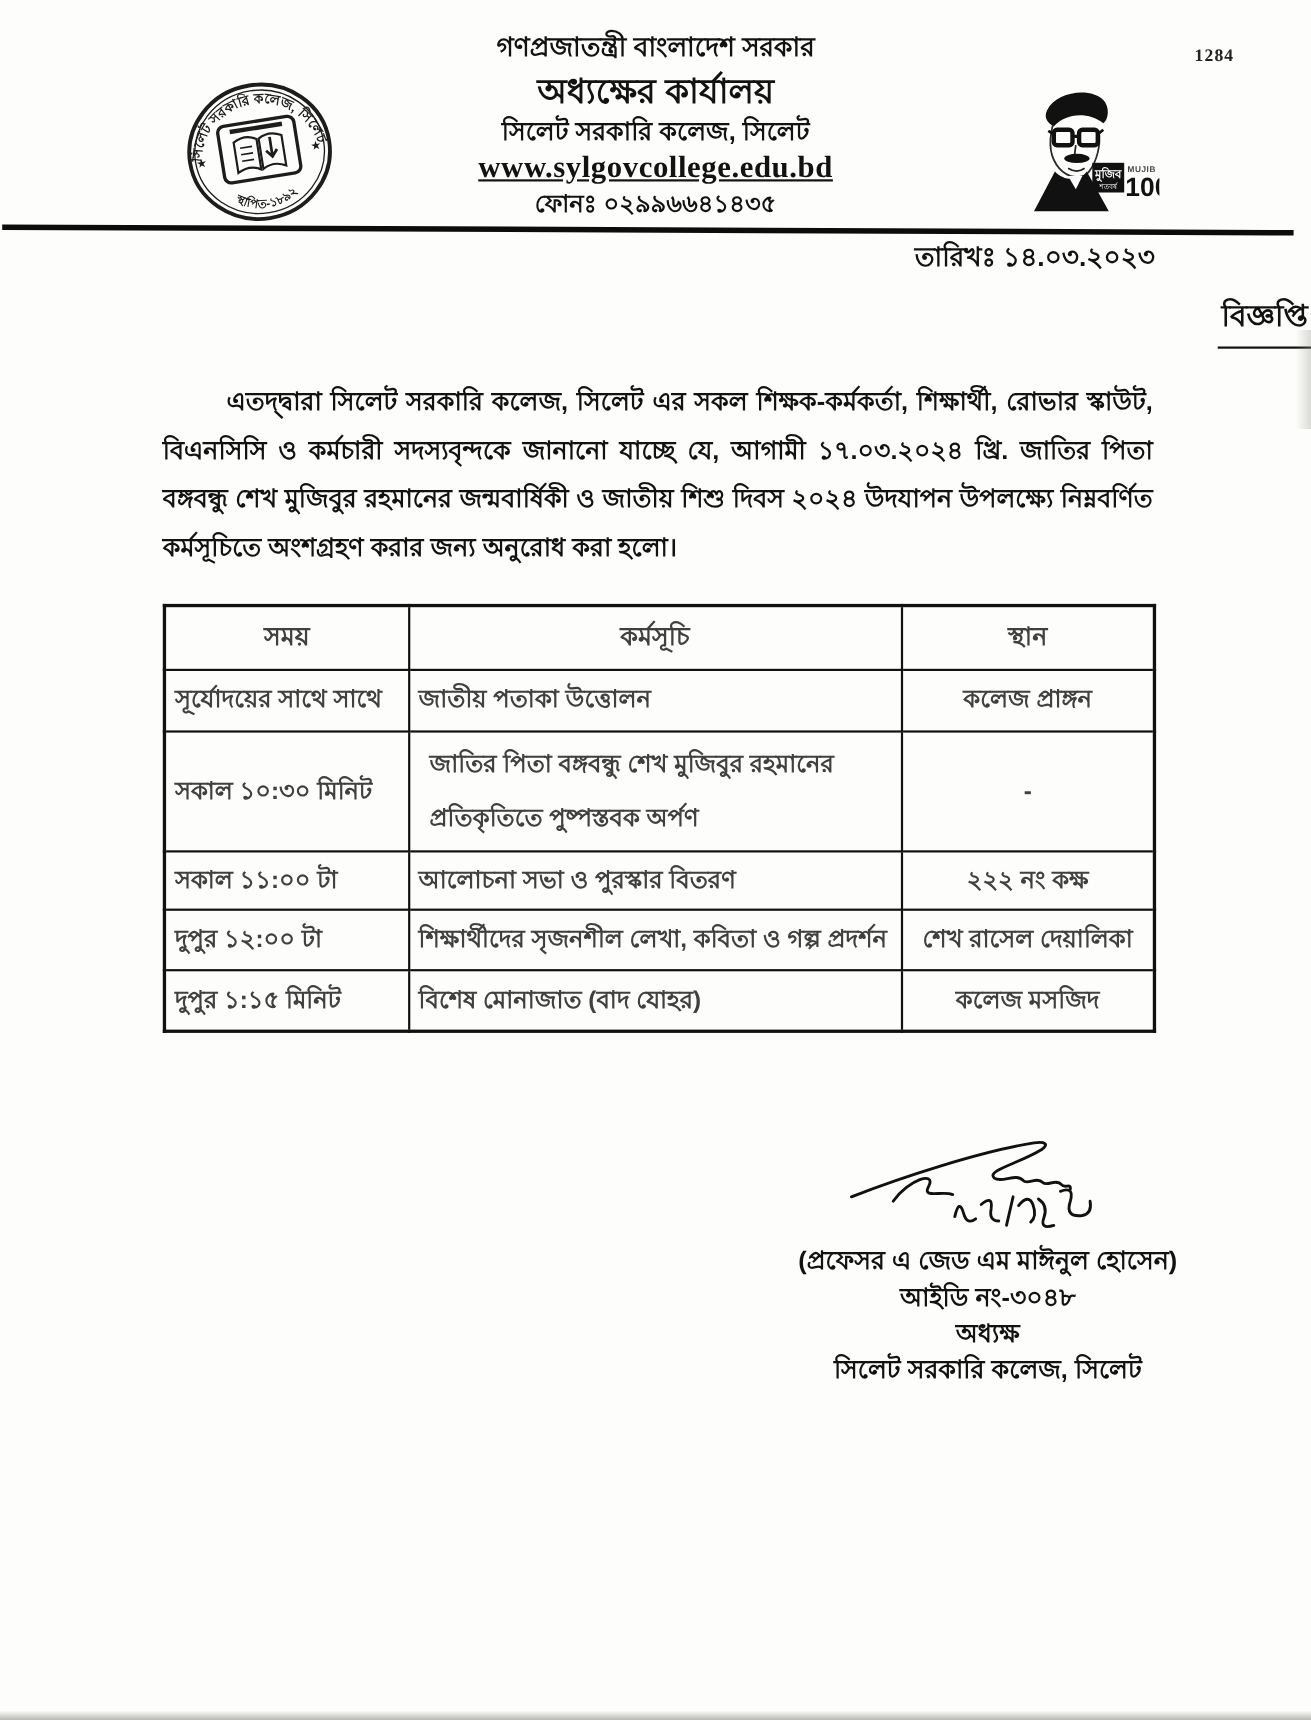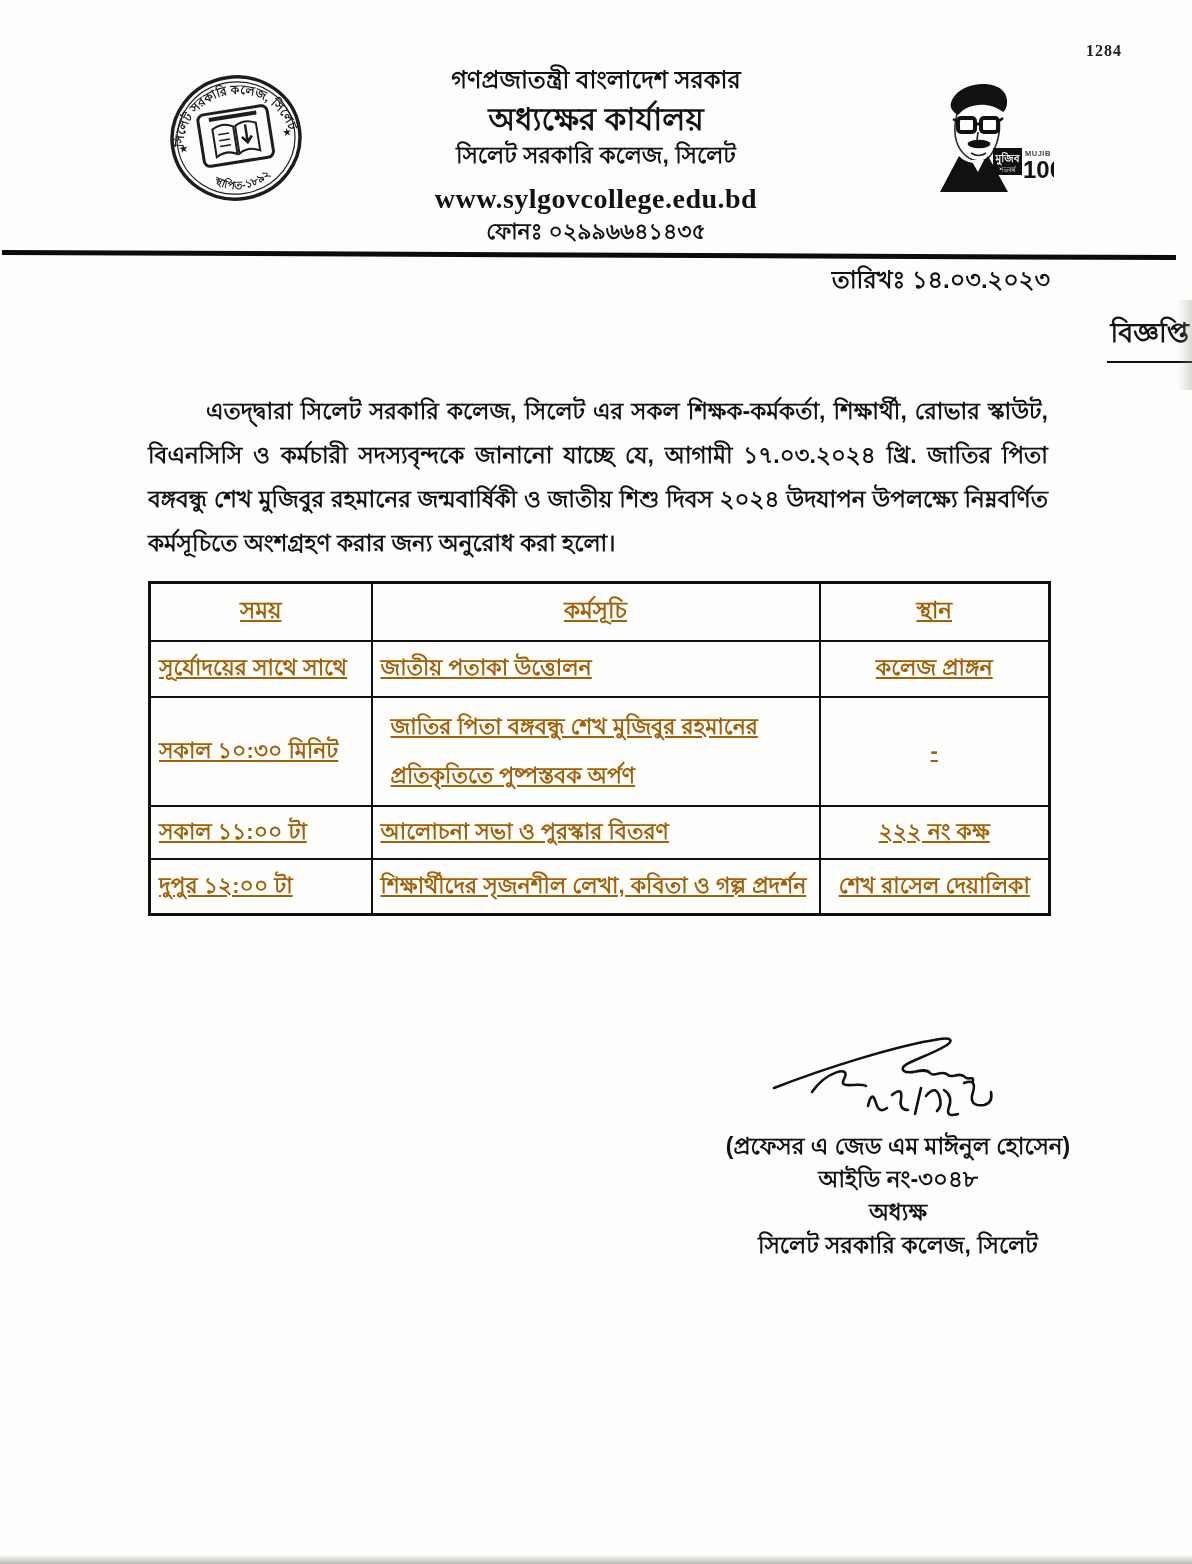--- a/index.html
+++ b/index.html
@@ -12,24 +12,24 @@
     font-family:"Liberation Sans", sans-serif;
     color:#121212;
   }
   
   .ref-number{
     position:absolute;top:42px;right:70px;
     font-family:"Liberation Serif", serif;
     font-size:16px;font-weight:700;letter-spacing:1px;color:#222;
   }
   .header-block{padding-top:30px;text-align:center;line-height:1.2;}
-  .hdr-govt{font-size:24px;font-weight:700;margin-top:36px;}
+  .hdr-govt{font-size:24px;font-weight:700;}
   .hdr-office{font-size:31px;font-weight:800;margin-top:6px;}
   .hdr-college{font-size:23px;font-weight:700;margin-top:4px;}
-  .hdr-web{font-family:"Liberation Serif", serif;font-size:28px;font-weight:700;margin-top:12px;letter-spacing:.5px;}
+  .hdr-web{font-family:"Liberation Serif", serif;font-size:28px;font-weight:700;margin-top:2px;letter-spacing:.5px;text-decoration:underline;}
   .hdr-email{font-family:"Liberation Serif", serif;font-size:28px;font-weight:700;letter-spacing:.5px;}
   .hdr-email .underlined{text-decoration:underline;text-decoration-thickness:2.5px;text-underline-offset:5px;}
   .hdr-phone{font-size:22px;font-weight:700;margin-top:4px;}
   .rule{
     margin-top:4px;margin-left:2px;
     width:1174px;height:5px;background:#0c0c0c;
     transform:rotate(0.25deg);transform-origin:left center;
   }
   .date-line{
     text-align:right;margin:6px 142px 0 0;
@@ -44,23 +44,23 @@
     display:inline-block;font-size:27px;font-weight:800;
     border-bottom:2.5px solid #111;padding:0 3px 4px;
   }
   .body-para{
     margin:26px 144px 0 148px;
     font-size:23px;font-weight:600;line-height:44px;
     text-align:justify;text-indent:58px;
   }
   
   table.schedule{
-    margin:16px 0 0 148px;width:900px;
+    margin:30px 0 0 148px;width:900px;
     border-collapse:collapse;table-layout:fixed;
-    font-size:22px;font-weight:600;color:#a16207;text-decoration:underline;
+    font-size:22px;font-weight:600;color:#404040;
   }
   table.schedule th, table.schedule td{
     border:2.5px solid #111;padding:4px 8px;
   }
   table.schedule{border:3px solid #111;}
   col.c-time{width:222px;}
   col.c-prog{width:448px;}
   col.c-place{width:230px;}
   th{font-size:23px;font-weight:700;height:48px;text-align:center;}
   td.time{text-align:left;padding-left:10px;}
@@ -192,20 +192,25 @@
       </tr>
       <tr class="r3">
         <td class="time">সকাল ১১:০০ টা</td>
         <td class="prog">আলোচনা সভা ও পুরস্কার বিতরণ</td>
         <td class="place">২২২ নং কক্ষ</td>
       </tr>
       <tr class="r4">
         <td class="time">দুপুর ১২:০০ টা</td>
         <td class="prog">শিক্ষার্থীদের সৃজনশীল লেখা, কবিতা ও গল্প প্রদর্শন</td>
         <td class="place">শেখ রাসেল দেয়ালিকা</td>
+      </tr>
+      <tr class="r5">
+        <td class="time">দুপুর ১:১৫ মিনিট</td>
+        <td class="prog">বিশেষ মোনাজাত (বাদ যোহর)</td>
+        <td class="place">কলেজ মসজিদ</td>
       </tr>
     </tbody>
   </table>
 
   <div class="sig-block">
     <svg class="sig-scrawl" width="260" height="106" viewBox="0 0 260 106">
       <g fill="none" stroke="#111" stroke-width="2.6" stroke-linecap="round">
         <path d="M6,62 C52,44 126,20 172,13 C182,11.5 186,14 179,19 C158,32 128,38 136,45 C142,50 156,40 162,47 C166,52 174,43 180,49 C184,53 192,45 197,51 C200,55 206,49 205,55"></path>
         <path d="M44,66 C58,46 84,38 76,53 C70,64 90,56 98,60"></path>
         <path d="M100,80 q4,-17 8,-3 q3,11 11,5"></path>

